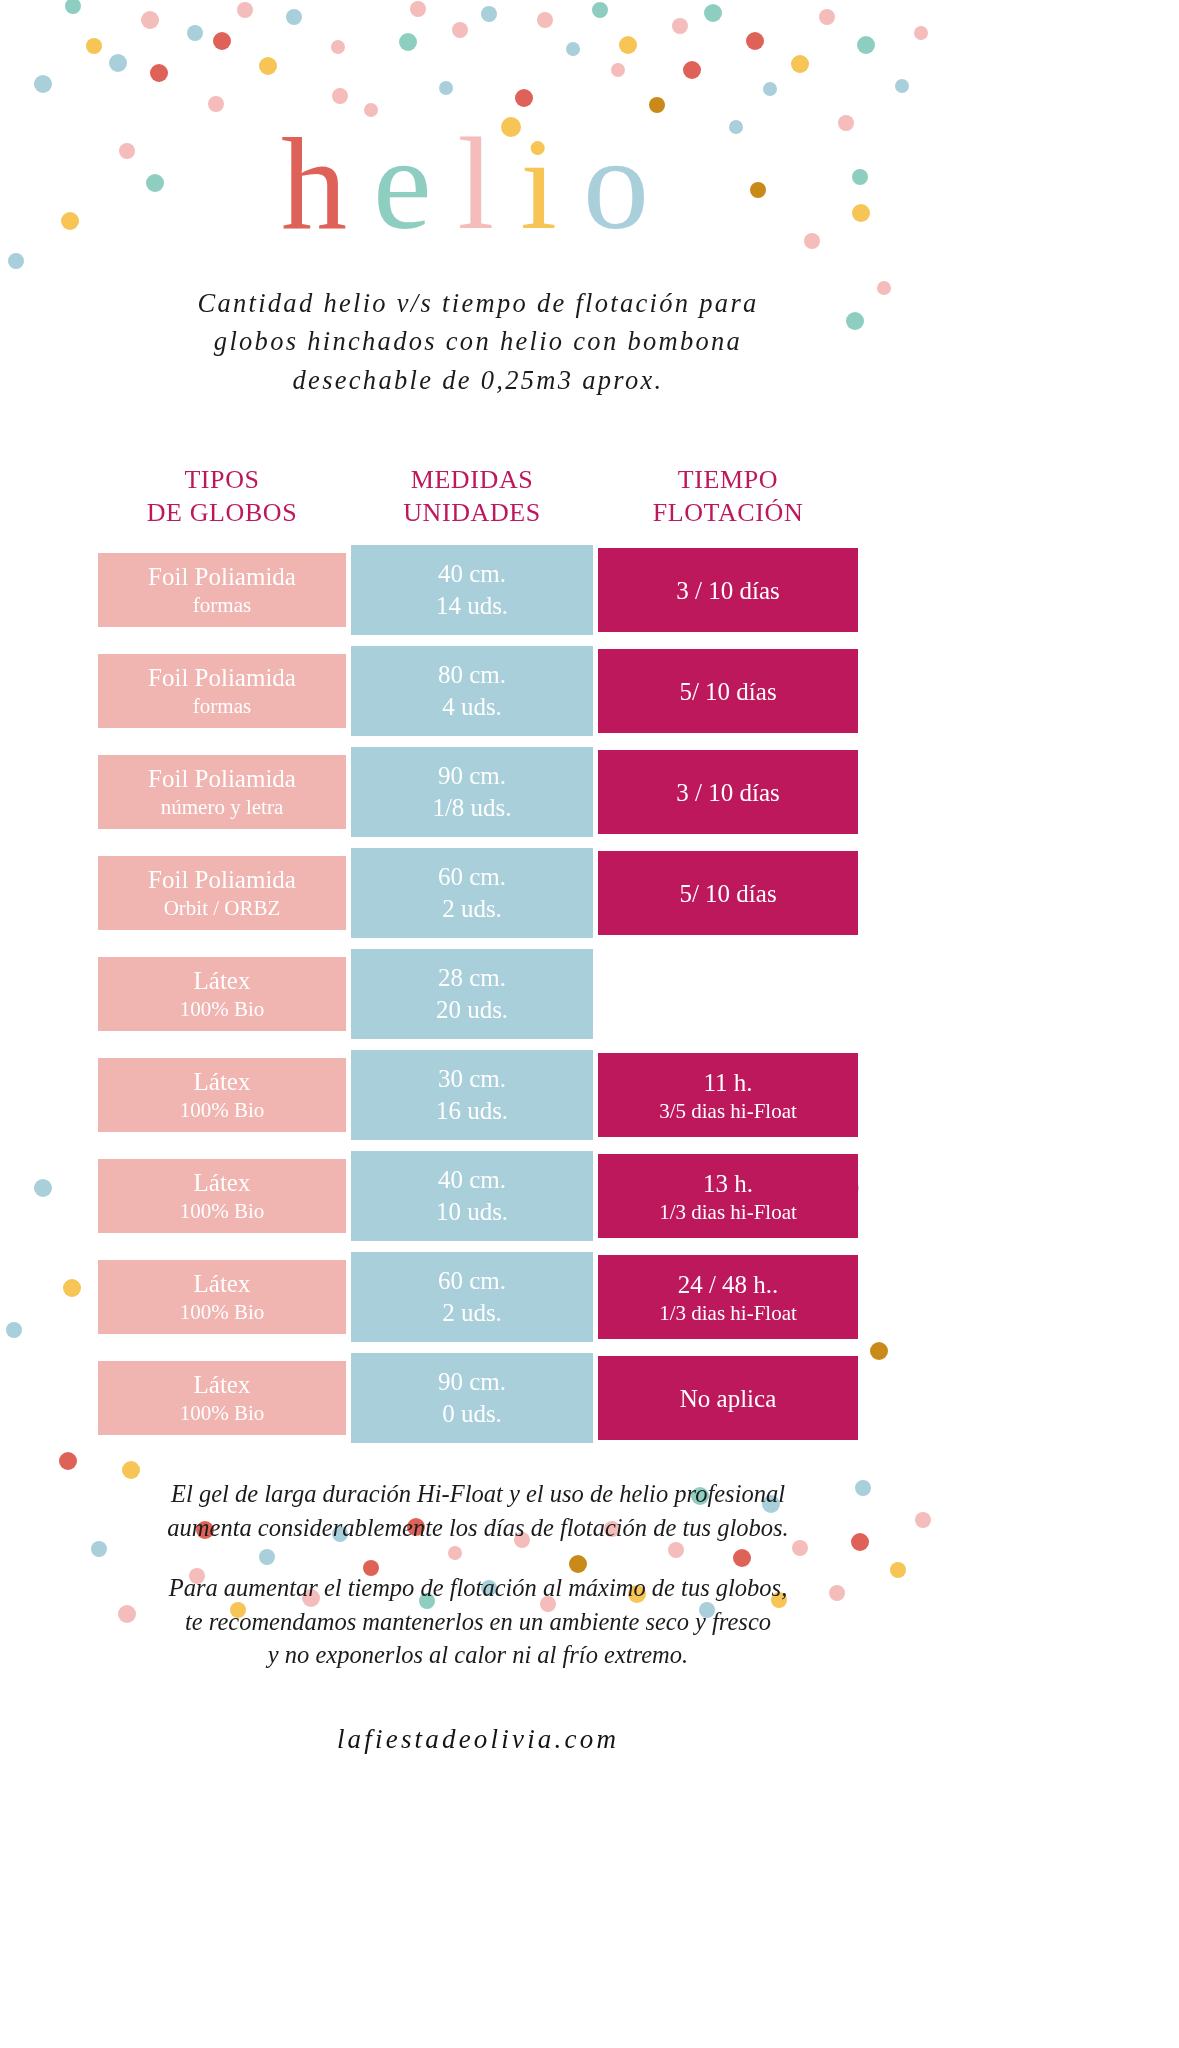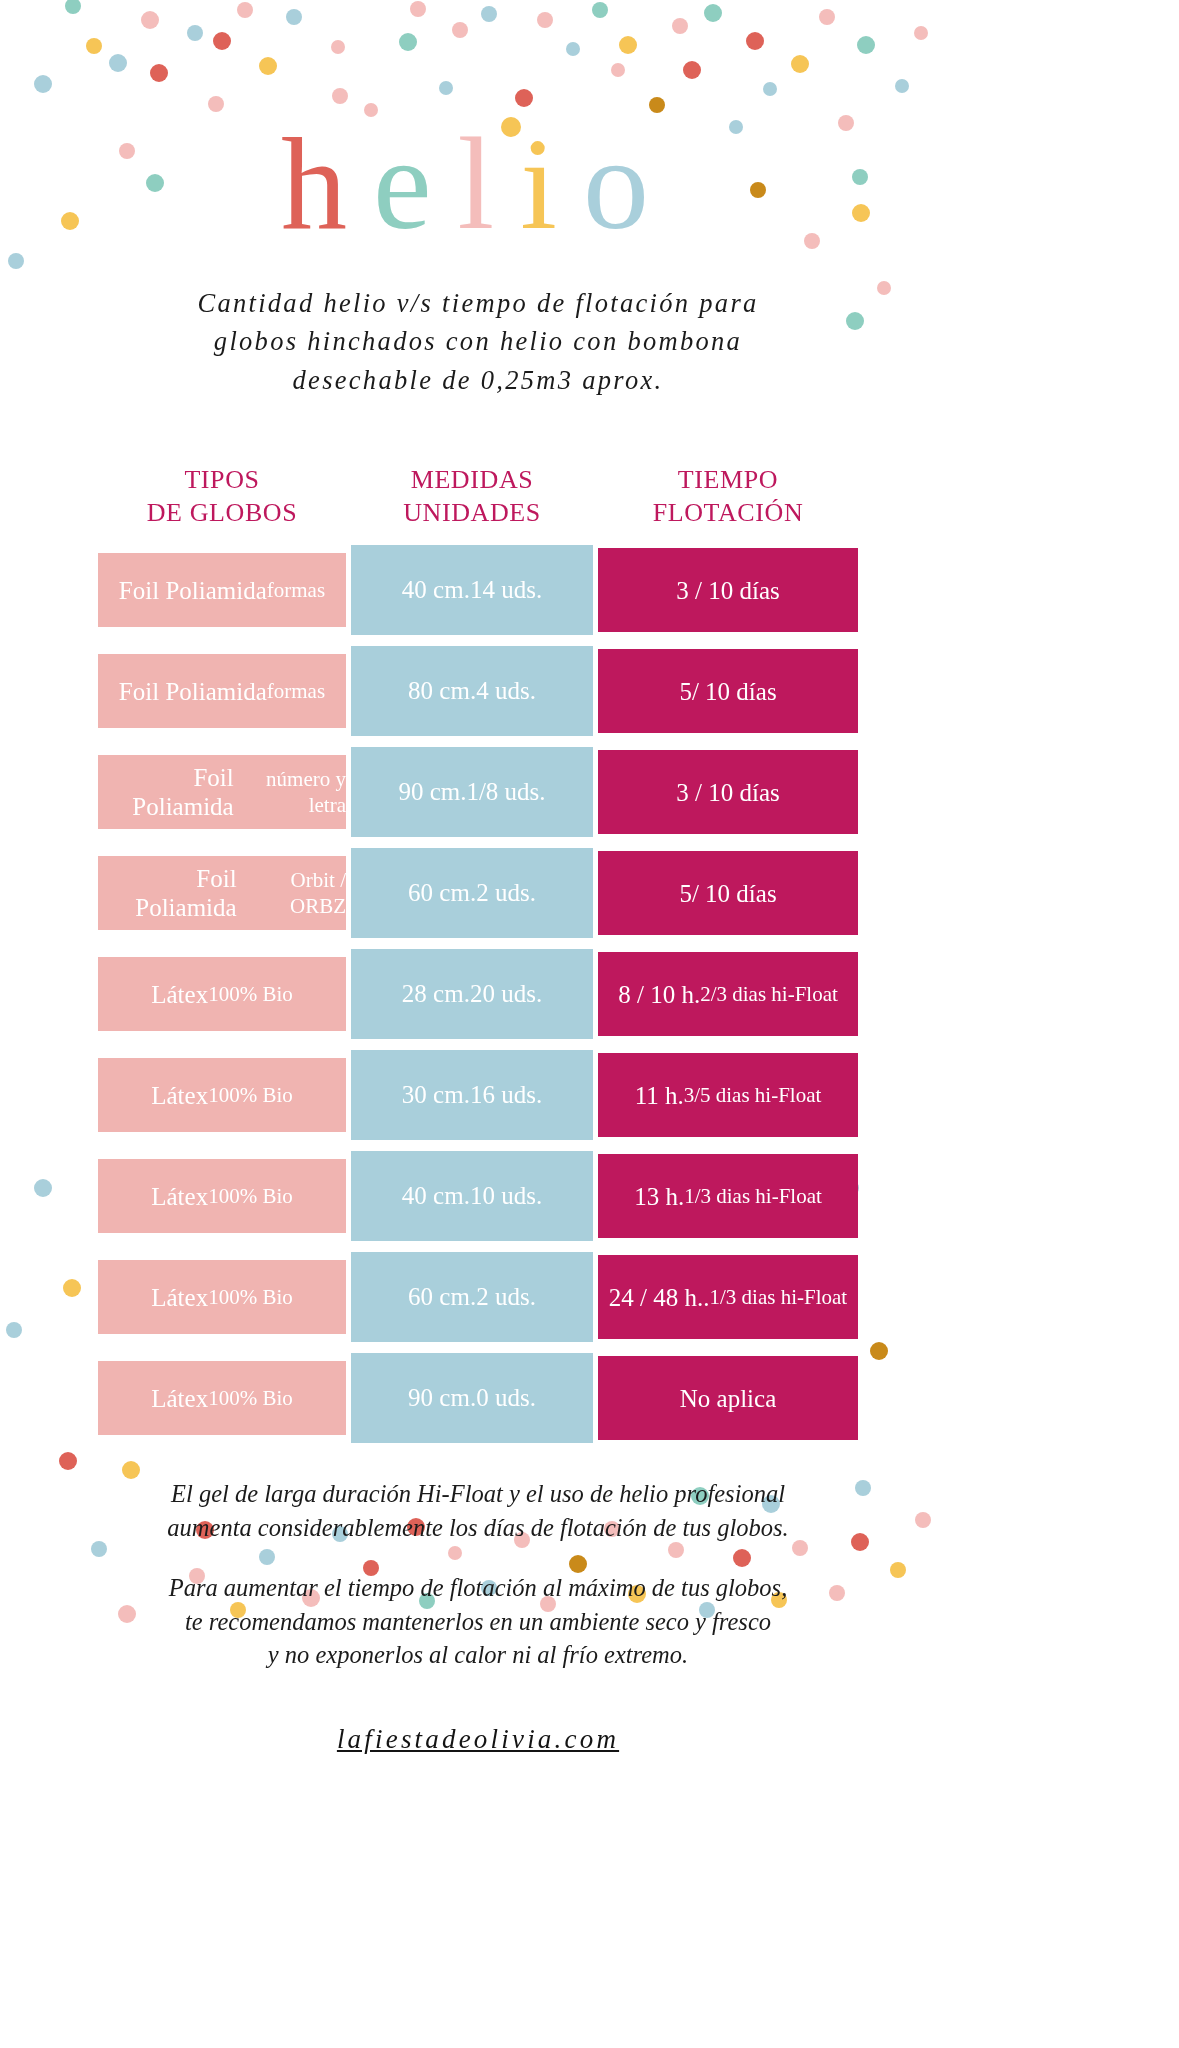--- a/index.html
+++ b/index.html
@@ -87,21 +87,21 @@
   .col-c { width: 260px; margin-top: 23px; }
 
   .trow {
     display: flex;
     margin-bottom: 11px;
   }
   .cell {
     color: #ffffff;
     text-align: right;
     display: flex;
-    flex-direction: row;
+    flex-direction: column;
     align-items: center;
     justify-content: center;
   }
   .cell .l1 { display: block; }
   .cell .l2 { display: block; }
 
   .c-type {
     width: 248px;
     margin-right: 5px;
     height: 74px;
@@ -145,21 +145,20 @@
   }
   .notes p + p { margin-top: 26px; }
 
   .site {
     margin: 52px auto 0;
     text-align: center;
     font-style: italic;
     font-size: 27px;
     letter-spacing: 3.2px;
     color: #141414;
-    text-decoration: underline;
   }
 </style>
 </head>
 <body>
 
 <div id="page">
 
   <div id="confetti">
       <div class="dot" style="left: 34px; top: 75px; width: 18px; height: 18px; background: rgb(169, 207, 219);"></div>
       <div class="dot" style="left: 65px; top: -2px; width: 16px; height: 16px; background: rgb(142, 206, 192);"></div>
@@ -332,24 +331,20 @@
           </div>
           <div class="trow">
             <div class="cell c-type">
               <span class="l1">Látex</span>
               <span class="l2">100% Bio</span>
             </div>
             <div class="cell c-size">
               <span class="l1">28 cm.</span>
               <span class="l2">20 uds.</span>
             </div>
-            <div class="cell c-time">
-              <span class="l1">8 / 10 h.</span>
-              <span class="l2">2/3 dias hi-Float</span>
-            </div>
           </div>
           <div class="trow">
             <div class="cell c-type">
               <span class="l1">Látex</span>
               <span class="l2">100% Bio</span>
             </div>
             <div class="cell c-size">
               <span class="l1">30 cm.</span>
               <span class="l2">16 uds.</span>
             </div>

